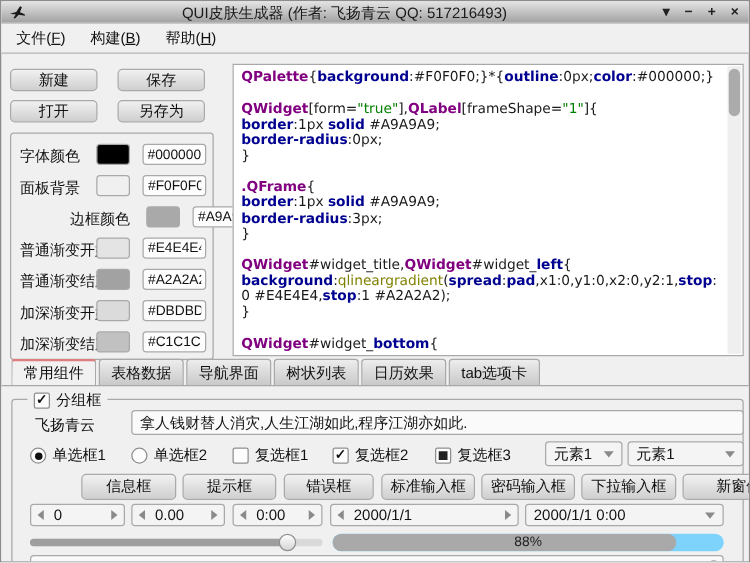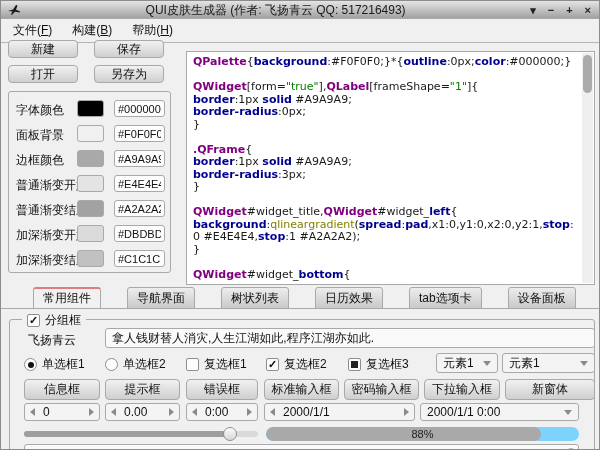--- a/index.html
+++ b/index.html
@@ -18,21 +18,21 @@
   .win-controls { display:flex; gap:12px; align-items:center; padding-right:2px; }
   .win-ctrl { font-weight:bold; font-size:11px; color:#222; line-height:18px; cursor:default; }
 
   
   .menubar { position:absolute; left:0; top:18px; width:100%; height:24px;
     background:#F0F0F0; border-bottom:1px solid #B4B4B4; display:flex; align-items:center; padding:0 2px; }
   .menu-item { padding:3px 10px; color:#111; }
   .menu-item u { text-decoration:underline; }
 
   
-  .left-panel { position:absolute; left:0; top:32px; width:182px; height:244px; }
+  .left-panel { position:absolute; left:0; top:47px; width:182px; height:244px; }
   .btn-grid { position:absolute; left:7px; top:7px; width:163px; display:grid;
     grid-template-columns:70px 70px; column-gap:16px; row-gap:7px; }
   .btn { height:18px; background:linear-gradient(180deg,#F1F1F1,#CFCFCF);
     border:1px solid #A9A9A9; border-radius:4px; font-size:12px; color:#111;
     display:flex; align-items:center; justify-content:center; cursor:default; }
   .color-frame { position:absolute; left:7px; top:58px; width:163px; height:182px;
     border:1px solid #A9A9A9; border-radius:3px; }
   .color-row { position:absolute; left:0; width:100%; height:17px; }
   .color-row .lbl { position:absolute; left:7px; top:2px; font-size:12px; }
   .swatch { position:absolute; left:68px; top:0; width:27px; height:17px;
@@ -55,21 +55,21 @@
   .tk-pl  { color:#1a1a1a; }
   .vscroll { position:absolute; right:1px; top:1px; width:11px; bottom:1px; background:#EFEFEF; }
   .vthumb { position:absolute; left:1px; top:2px; width:9px; height:38px;
     background:#ABABAB; border-radius:5px; }
 
   
   .tabbar { position:absolute; left:0; top:286px; width:100%; height:22px;
     display:flex; padding-left:8px; gap:2px; align-items:flex-end; }
   .tab { height:22px; padding:0 9px; display:flex; align-items:center;
     background:linear-gradient(180deg,#EDEDED,#C9C9C9); border:1px solid #A9A9A9;
-    border-radius:3px 3px 0 0; font-size:12px; cursor:default;margin-left:24px; }
+    border-radius:3px 3px 0 0; font-size:12px; cursor:default; }
   .tab.active { background:#F1F1F1; border-bottom:1px solid #F1F1F1;
     border-top:2px solid #DE7E7E; }
 
   
   .pane { position:absolute; left:0; top:307px; width:100%; height:143px;
     border-top:1px solid #A9A9A9; background:#F0F0F0; }
   .groupbox { position:absolute; left:8px; top:10px; width:586px; height:160px;
     border:1px solid #A9A9A9; border-radius:3px; }
   .gb-legend { position:absolute; left:12px; top:-8px; background:#F0F0F0;
     padding:0 5px; display:flex; align-items:center; gap:5px; font-size:12px; }
@@ -89,21 +89,21 @@
     padding:0 6px; color:#111; }
 
   .combo { position:absolute; height:20px; border:1px solid #A9A9A9; border-radius:3px;
     background:#F4F4F4; display:flex; align-items:center; padding:0 6px; font-size:12px; }
   .combo .arrow-down { margin-left:auto; width:0; height:0;
     border-left:4px solid transparent; border-right:4px solid transparent;
     border-top:5px solid #8a8a8a; }
 
   .dlg-btn { position:absolute; top:59px; height:21px; background:linear-gradient(180deg,#F1F1F1,#CFCFCF);
     border:1px solid #A9A9A9; border-radius:4px; display:flex; align-items:center;
-    justify-content:center; font-size:12px; cursor:default; }
+    justify-content:center; font-size:12px; cursor:default;margin-left:41px; }
 
   .spin { position:absolute; top:83px; height:18px; border:1px solid #A9A9A9; border-radius:3px;
     background:#F4F4F4; display:flex; align-items:center; padding:0 5px; font-size:12px; }
   .spin .val { flex:1; padding-left:8px; }
   .tri-left { width:0; height:0; border-top:4px solid transparent; border-bottom:4px solid transparent;
     border-right:5px solid #8a8a8a; }
   .tri-right { width:0; height:0; border-top:4px solid transparent; border-bottom:4px solid transparent;
     border-left:5px solid #8a8a8a; }
   .spin-dt { position:absolute; top:83px; height:18px; }
 
@@ -163,21 +163,21 @@
         <div class="color-row" style="top: 8px;">
           <span class="lbl">字体颜色</span>
           <div class="swatch" style="background: rgb(0, 0, 0);"></div>
           <input class="hexbox" readonly="" value="#000000" style="">
         </div>
         <div class="color-row" style="top: 33px;">
           <span class="lbl">面板背景</span>
           <div class="swatch" style="background: rgb(240, 240, 240);"></div>
           <input class="hexbox" readonly="" value="#F0F0F0" style="">
         </div>
-        <div class="color-row" style="top: 58px;">
+        <div class="color-row" style="top: 58px; margin-left: 40px;">
           <span class="lbl">边框颜色</span>
           <div class="swatch" style="background: rgb(169, 169, 169);"></div>
           <input class="hexbox" readonly="" value="#A9A9A9" style="">
         </div>
         <div class="color-row" style="top: 83px;">
           <span class="lbl">普通渐变开始</span>
           <div class="swatch" style="background: rgb(228, 228, 228);"></div>
           <input class="hexbox" readonly="" value="#E4E4E4" style="">
         </div>
         <div class="color-row" style="top: 108px;">
@@ -200,25 +200,25 @@
 
   <div class="editor">
     <div class="code" id="code"><div class="line"><span class="tk-cls">QPalette</span><span class="tk-pl">{</span><span class="tk-pr">background</span><span class="tk-pl">:#F0F0F0;}*{</span><span class="tk-pr">outline</span><span class="tk-pl">:0px;</span><span class="tk-pr">color</span><span class="tk-pl">:#000000;}</span></div><div class="line">&nbsp;</div><div class="line"><span class="tk-cls">QWidget</span><span class="tk-pl">[form=</span><span class="tk-st">"true"</span><span class="tk-pl">],</span><span class="tk-cls">QLabel</span><span class="tk-pl">[frameShape=</span><span class="tk-st">"1"</span><span class="tk-pl">]{</span></div><div class="line"><span class="tk-pr">border</span><span class="tk-pl">:1px </span><span class="tk-pr">solid</span><span class="tk-pl"> #A9A9A9;</span></div><div class="line"><span class="tk-pr">border-radius</span><span class="tk-pl">:0px;</span></div><div class="line"><span class="tk-pl">}</span></div><div class="line">&nbsp;</div><div class="line"><span class="tk-cls">.QFrame</span><span class="tk-pl">{</span></div><div class="line"><span class="tk-pr">border</span><span class="tk-pl">:1px </span><span class="tk-pr">solid</span><span class="tk-pl"> #A9A9A9;</span></div><div class="line"><span class="tk-pr">border-radius</span><span class="tk-pl">:3px;</span></div><div class="line"><span class="tk-pl">}</span></div><div class="line">&nbsp;</div><div class="line"><span class="tk-cls">QWidget</span><span class="tk-pl">#widget_title,</span><span class="tk-cls">QWidget</span><span class="tk-pl">#widget_</span><span class="tk-pr">left</span><span class="tk-pl">{</span></div><div class="line"><span class="tk-pr">background</span><span class="tk-pl">:</span><span class="tk-gr">qlineargradient</span><span class="tk-pl">(</span><span class="tk-pr">spread</span><span class="tk-pl">:</span><span class="tk-pr">pad</span><span class="tk-pl">,x1:0,y1:0,x2:0,y2:1,</span><span class="tk-pr">stop</span><span class="tk-pl">:0 #E4E4E4,</span><span class="tk-pr">stop</span><span class="tk-pl">:1 #A2A2A2);</span></div><div class="line"><span class="tk-pl">}</span></div><div class="line">&nbsp;</div><div class="line"><span class="tk-cls">QWidget</span><span class="tk-pl">#widget_</span><span class="tk-pr">bottom</span><span class="tk-pl">{</span></div></div>
     <div class="vscroll">
       <div class="vthumb"></div>
     </div>
   </div>
 
   <div class="tabbar" id="tabbar">
       <div class="tab active">常用组件</div>
+      <div class="tab">表格数据</div>
       <div class="tab">导航界面</div>
       <div class="tab">树状列表</div>
       <div class="tab">日历效果</div>
       <div class="tab">tab选项卡</div>
-      <div class="tab">设备面板</div>
     </div>
 
   <div class="pane">
     <div class="groupbox">
       <div class="gb-legend">
         <span class="check-box">✓</span>
         <span>分组框</span>
       </div>
 
       <span class="field-label" style="left:18px; top:12px;">飞扬青云</span>

